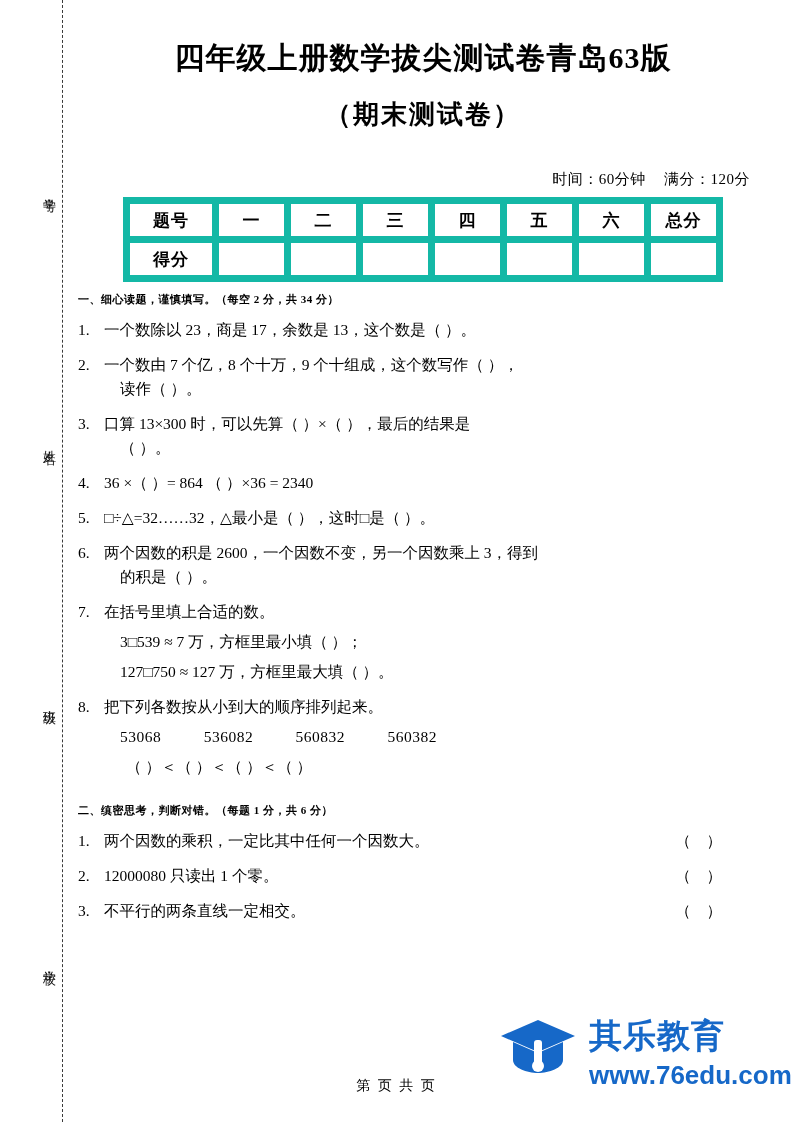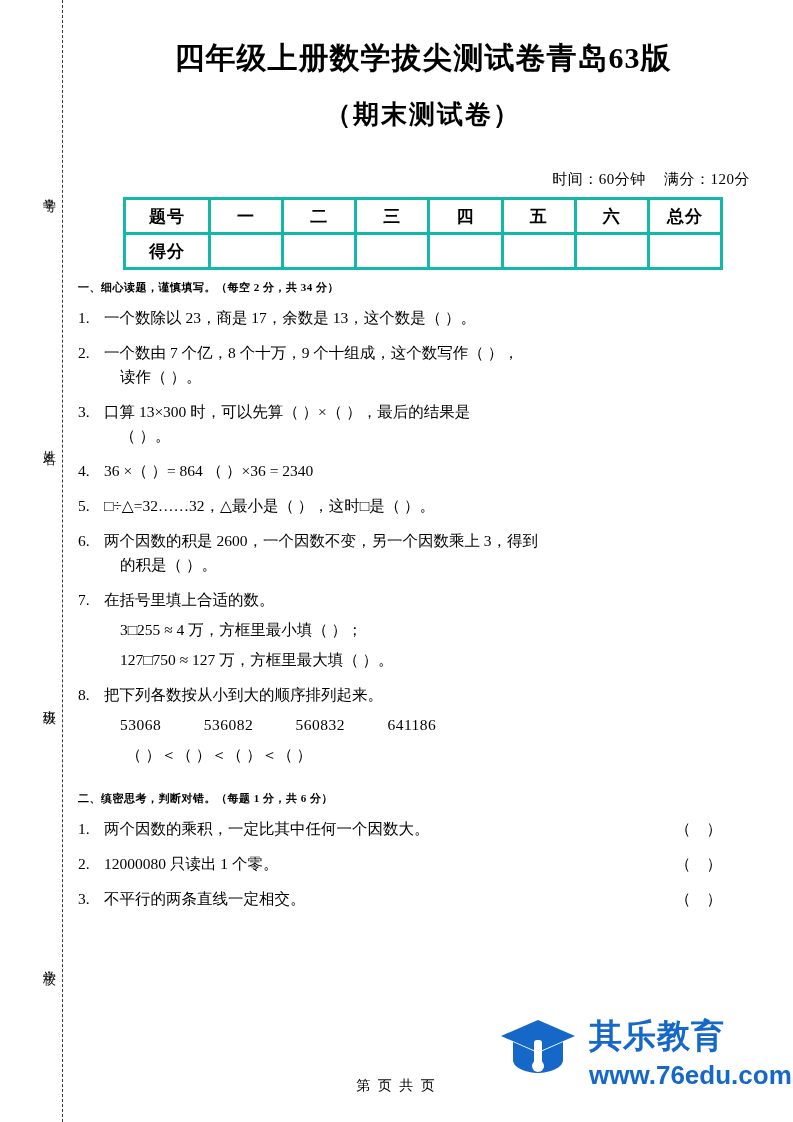--- a/index.html
+++ b/index.html
@@ -87,21 +87,21 @@
   }
   .meta-line span { margin-left: 14px; }
 
   table.score-table {
     margin: 8px auto 0 auto;
     border-collapse: collapse;
     width: 600px;
     table-layout: fixed;
   }
   table.score-table td {
-    border: 3px solid #14b8a6;
+    border: 7px solid #14b8a6;
     height: 30px;
     text-align: center;
     font-size: 17px;
     font-weight: bold;
     letter-spacing: 1px;
   }
   table.score-table td.first { width: 80px; }
 
   .section-head {
     margin-top: 10px;
@@ -271,32 +271,32 @@
 
     <div class="q">
       <span class="num">6.</span>
       <span>两个因数的积是 2600，一个因数不变，另一个因数乘上 3，得到</span>
       <span class="indent">的积是（             ）。</span>
     </div>
 
     <div class="q">
       <span class="num">7.</span>
       <span>在括号里填上合适的数。</span>
-      <span class="indent2">3□255 ≈ 4 万，方框里最小填（              ）；</span>
+      <span class="indent2">3□539 ≈ 7 万，方框里最小填（              ）；</span>
       <span class="indent2">127□750 ≈ 127 万，方框里最大填（               ）。</span>
     </div>
 
     <div class="q">
       <span class="num">8.</span>
       <span>把下列各数按从小到大的顺序排列起来。</span>
       <div class="numbers-row">
         <span>53068</span>
         <span>536082</span>
         <span>560832</span>
-        <span>641186</span>
+        <span>560382</span>
       </div>
       <div class="compare-row">（              ）＜（              ）＜（             ）＜（            ）</div>
     </div>
 
     <div class="section-head" style="margin-top:24px;">二、缜密思考，判断对错。（每题 1 分，共 6 分）</div>
 
     <div class="q">
       <span class="num">1.</span>
       <span class="tf-paren">（      ）</span>
       <span>两个因数的乘积，一定比其中任何一个因数大。</span>

